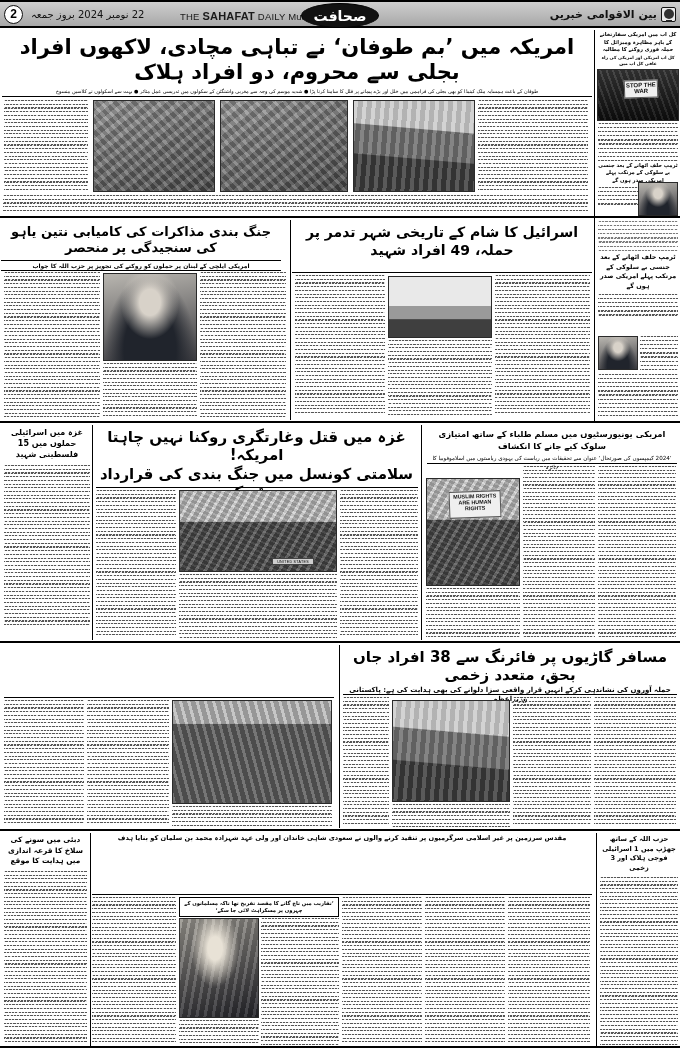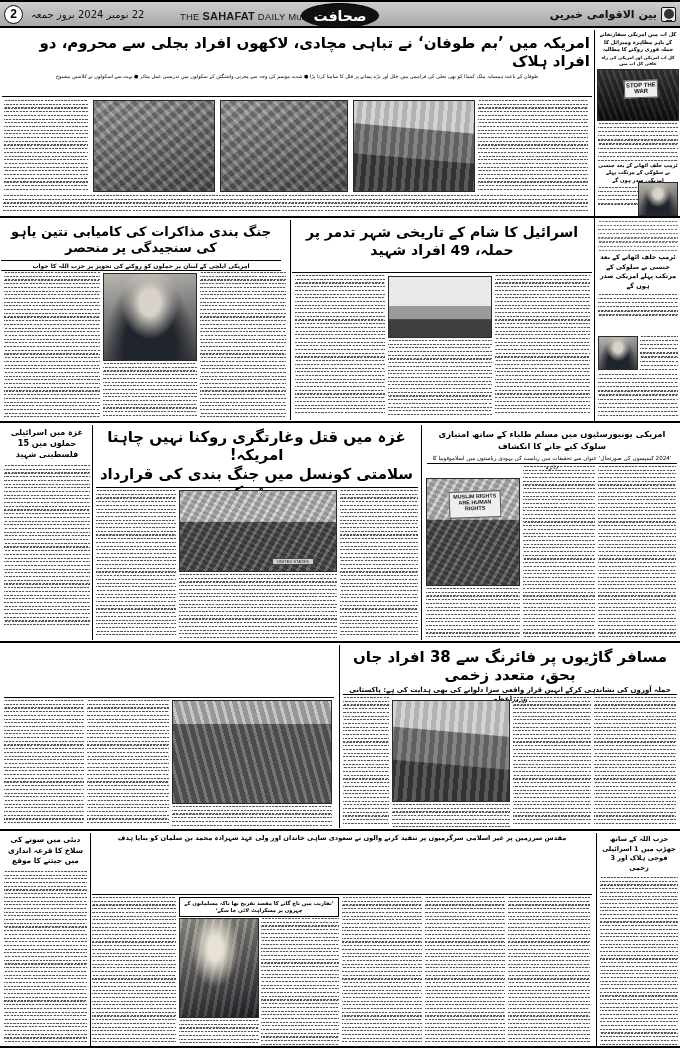--- a/index.html
+++ b/index.html
@@ -225,21 +225,21 @@
       <div class="sign" style="left:26px;top:10px;width:34px;height:18px;font-size:6px;padding-top:1px;">STOP THE WAR</div>
     </div>
     <div class="txt" style="height:38px;margin:2px 2px 0;"></div>
     <div class="hl" style="font-size:5.2px;padding:1px 2px;line-height:1.45;">ٹرمپ حلف اٹھانے کے بعد جنسی بے سلوکی کے مرتکب پہلے امریکی صدر ہوں گے</div>
     <div class="txt" style="height:18px;margin:1px 2px 0;"></div>
     <div class="photo portrait" style="position:absolute;right:2px;bottom:2px;width:40px;height:34px;"></div>
   </div>
   <div class="vline" style="right:85px;top:30px;height:392px;"></div>
 
   <div class="box" style="right:88px;top:31px;width:590px;">
-    <div class="hl" style="font-size:15px;letter-spacing:-.2px;padding:4px 2px 2px;text-align:right;">امریکہ میں ’بم طوفان‘ نے تباہی مچادی، لاکھوں افراد بجلی سے محروم، دو افراد ہلاک</div>
+    <div class="hl" style="font-size:21px;letter-spacing:-.2px;padding:4px 2px 2px;">امریکہ میں ’بم طوفان‘ نے تباہی مچادی، لاکھوں افراد بجلی سے محروم، دو افراد ہلاک</div>
     <div style="font-size:5px;text-align:center;line-height:1.5;padding:1px 4px 2px;">طوفان کے باعث ہمسایہ ملک کینیڈا کو بھی بجلی کی فراہمی میں خلل اور بڑے پیمانے پر فلل کا سامنا کرنا پڑا ● شدید موسم کی وجہ سے مغربی واشنگٹن کے سکولوں میں تدریسی عمل متاثر ● بہت سے اسکولوں نے کلاسیں منسوخ</div>
   </div>
 
   <div class="hline" style="right:88px;top:96px;width:590px;"></div>
 
   <div class="box" style="right:92px;top:100px;width:110px;height:93px;">
     <div class="txt dense" style="height:93px;"></div>
   </div>
 
   <div class="photo street" style="position:absolute;right:205px;top:100px;width:122px;height:92px;"></div>
@@ -409,19 +409,19 @@
   <div class="box" style="right:421px;top:1020px;width:80px;height:25px;">
     <div class="txt dense" style="height:25px;"></div>
   </div>
   <div class="box" style="right:504px;top:897px;width:84px;height:148px;">
     <div class="txt dense" style="height:148px;"></div>
   </div>
 
   <div class="vline" style="right:589px;top:833px;height:214px;"></div>
 
   <div class="box" style="right:591px;top:833px;width:87px;height:214px;">
-    <div class="hl" style="font-size:7.4px;padding:2px 2px;line-height:1.45;">دبئی میں سونے کی سلاخ کا قرعہ اندازی میں جیتنے کا موقع</div>
+    <div class="hl" style="font-size:7.4px;padding:2px 2px;line-height:1.45;">دبئی میں سونے کی سلاخ کا قرعہ اندازی میں ہدایت کا موقع</div>
     <div class="txt dense" style="height:172px;margin:2px 2px 0;"></div>
   </div>
 
   <div class="hline" style="right:0;top:1046px;width:680px;height:2px;background:#000;"></div>
 
 </div>
 
 </body></html>

